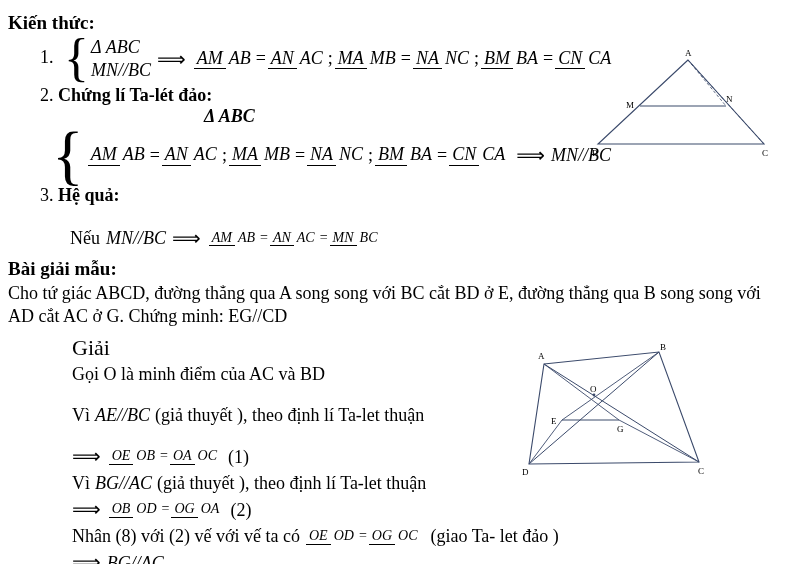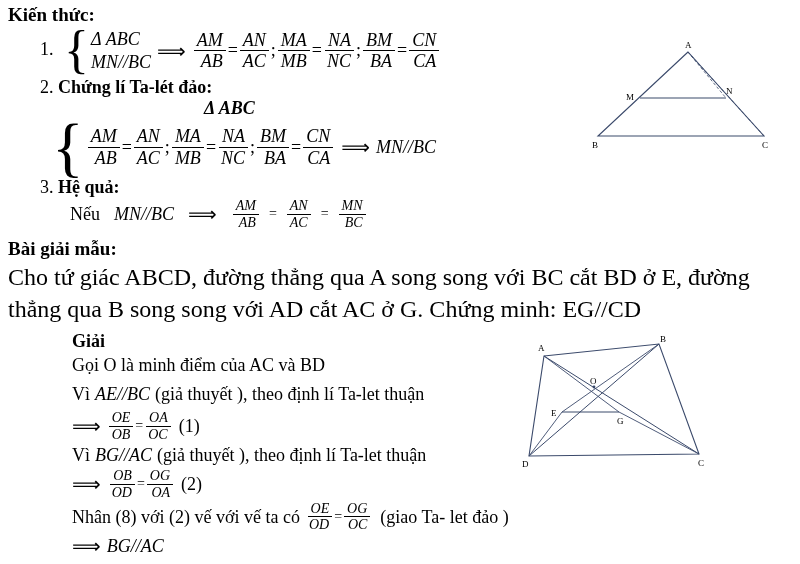--- a/index.html
+++ b/index.html
@@ -17,21 +17,21 @@
   }
   .page {
     position: relative;
     width: 800px;
     height: 564px;
     padding: 0;
   }
   .section-title {
     font-weight: bold;
     font-size: 19px;
-    margin: 4px 0 2px 8px;
+    margin: 12px 0 2px 8px;
   }
   .ol {
     margin: 0;
     padding-left: 58px;
     font-size: 18px;
   }
   .ol li {
     margin-bottom: 2px;
   }
   .item-label {
@@ -66,53 +66,51 @@
   }
   .sys-row {
     font-style: italic;
     font-size: 18px;
     white-space: nowrap;
     line-height: 1.25;
   }
   
   .frac {
     display: inline-flex;
-    flex-direction: column;
     vertical-align: middle;
     text-align: center;
     font-style: italic;
     margin: 0 2px;
     line-height: 1.12;
-    align-items: flex-end;
   }
   .frac .num {
     border-bottom: 1.2px solid #000;
     padding: 0 3px;
   }
   .frac .den {
     padding: 0 3px;
   }
   .frac.sm { font-size: 14px; }
   .inline-row {
     display: flex;
     align-items: center;
     white-space: nowrap;
   }
   .arrow {
     font-size: 20px;
     margin: 0 6px;
   }
   .para {
-    font-size: 24px;
+    font-size: 18px;
     margin: 2px 0 0 8px;
     line-height: 1.3;
   }
   .giai-title {
-    font-weight: bold;
-    font-size: 18px;
+    font-weight: normal;
+    font-size: 22px;
     margin-left: 72px;
   }
   .body-line {
     font-size: 18px;
     margin-left: 72px;
     display: flex;
     align-items: center;
     line-height: 1.35;
     min-height: 26px;
   }
@@ -212,21 +210,21 @@
             </span>
             <span class="arrow">⟹</span>
             <span style="font-style:italic;">MN//BC</span>
           </span>
         </div>
       </div>
     </li>
 
     <li style="margin-top:2px;">
       <span class="item-label">Hệ quả:</span>
-      <div class="inline-row" style="margin-top:0;margin-left:12px;font-size:18px;gap:8px;">
+      <div class="inline-row" style="margin-top:20px;margin-left:12px;font-size:18px;">
         <span>Nếu</span>
         <span class="math" style="margin-left:6px;">MN//BC</span>
         <span class="arrow">⟹</span>
         <span class="frac sm">
           <span class="num">AM</span>
           <span class="den">AB</span>
         </span>
         <span style="font-size:14px;">=</span>
         <span class="frac sm">
           <span class="num">AN</span>
@@ -243,21 +241,21 @@
 
   <div class="section-title" style="margin-top:8px;">Bài giải mẫu:</div>
   <div class="para" style="width:775px;">Cho tứ giác ABCD, đường thẳng qua A song song  với BC cắt BD ở E, đường thẳng qua B song song với AD cắt AC ở G. Chứng minh: EG//CD</div>
 
   <div class="giai-title" style="margin-top:6px;">Giải</div>
 
   <div class="body-line">Gọi O là minh điểm của AC và BD</div>
 
   <div class="body-line">
     <span>Vì</span>
-    <span class="math" style="margin:4px 5px;">AE//BC</span>
+    <span class="math" style="margin:16px 5px;">AE//BC</span>
     <span>(giả thuyết ), theo định lí Ta-let thuận</span>
   </div>
 
   <div class="body-line">
     <span class="arrow" style="margin-left:0;">⟹</span>
     <span class="frac sm">
       <span class="num">OE</span>
       <span class="den">OB</span>
     </span>
     <span style="font-size:14px;">=</span>

